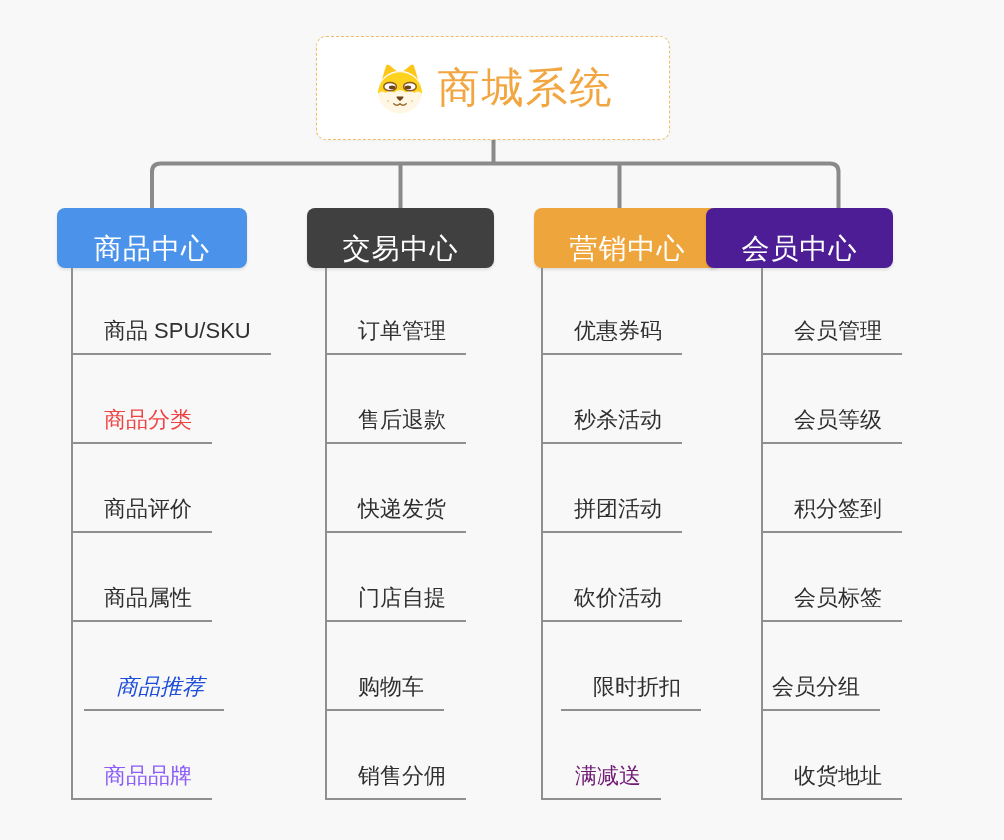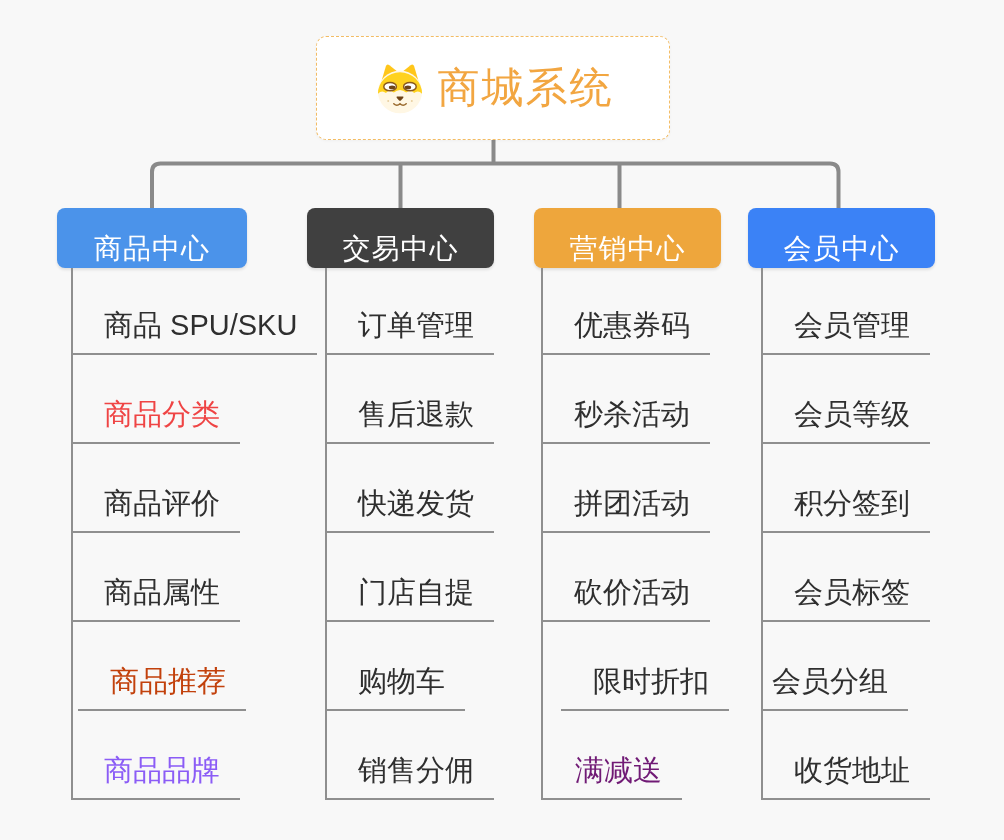--- a/index.html
+++ b/index.html
@@ -42,21 +42,21 @@
   .branch-line {
     position:absolute; width:2px; background:#8E8E8E;
   }
 
   
   .branch-item {
     position:absolute; height:48px; box-sizing:border-box;
     border-bottom:2px solid #8F8F8F;
     padding:0 20px 7px 32px;
     display:flex; align-items:flex-end;
-    font-size:29px; color:#2F2F2F; white-space:nowrap;
+    font-size:22px; color:#2F2F2F; white-space:nowrap;
     cursor:default;
   }
 </style>
 </head>
 <body style="background: rgb(248, 248, 248);">
 
 <div id="canvas">
 
   <svg id="connectors" width="1004" height="840">
       <path d="M 493.5 139 V 163.5 M 152 208 V 172 Q 152 163.5 160.5 163.5 H 830 Q 838.5 163.5 838.5 172 V 208 M 400.5 163.5 V 208 M 619.5 163.5 V 208 " fill="none" stroke="#8A8A8A" stroke-width="4"></path>
@@ -91,21 +91,21 @@
 
   <div id="branches">
       <div class="branch-box" style="left: 57px; width: 190px; background: rgb(75, 147, 234);">
         <span class="branch-label">商品中心</span>
       </div>
       <div class="branch-line" style="left: 71px; top: 268px; height: 532px; background: rgb(143, 143, 143);"></div>
       <div class="branch-item" style="left: 72px; top: 307px; border-bottom-color: rgb(143, 143, 143); color: rgb(47, 47, 47);">商品 SPU/SKU</div>
       <div class="branch-item" style="left: 72px; top: 396px; border-bottom-color: rgb(143, 143, 143); color: #ef4444;">商品分类</div>
       <div class="branch-item" style="left: 72px; top: 485px; border-bottom-color: rgb(143, 143, 143); color: rgb(47, 47, 47);">商品评价</div>
       <div class="branch-item" style="left: 72px; top: 574px; border-bottom-color: rgb(143, 143, 143); color: rgb(47, 47, 47);">商品属性</div>
-      <div class="branch-item" style="left: 78px; top: 663px; border-bottom-color: rgb(143, 143, 143); color: #c2410c;">商品推荐</div>
+      <div class="branch-item" style="left: 84px; top: 663px; border-bottom-color: rgb(143, 143, 143); color: #1d4ed8; font-style: italic;">商品推荐</div>
       <div class="branch-item" style="left: 72px; top: 752px; border-bottom-color: rgb(143, 143, 143); color: #8b5cf6;">商品品牌</div>
       <div class="branch-box" style="left: 307px; width: 187px; background: #404040;">
         <span class="branch-label">交易中心</span>
       </div>
       <div class="branch-line" style="left: 325px; top: 268px; height: 532px; background: rgb(143, 143, 143);"></div>
       <div class="branch-item" style="left: 326px; top: 307px; border-bottom-color: rgb(143, 143, 143); color: rgb(47, 47, 47);">订单管理</div>
       <div class="branch-item" style="left: 326px; top: 396px; border-bottom-color: rgb(143, 143, 143); color: rgb(47, 47, 47);">售后退款</div>
       <div class="branch-item" style="left: 326px; top: 485px; border-bottom-color: rgb(143, 143, 143); color: rgb(47, 47, 47);">快递发货</div>
       <div class="branch-item" style="left: 326px; top: 574px; border-bottom-color: rgb(143, 143, 143); color: rgb(47, 47, 47);">门店自提</div>
       <div class="branch-item" style="left: 326px; top: 663px; border-bottom-color: rgb(143, 143, 143); color: rgb(47, 47, 47);">购物车</div>
@@ -113,21 +113,21 @@
       <div class="branch-box" style="left: 526px; width: 187px; background: rgb(238, 166, 60); margin-left: 8px;">
         <span class="branch-label">营销中心</span>
       </div>
       <div class="branch-line" style="left: 541px; top: 268px; height: 532px; background: rgb(143, 143, 143);"></div>
       <div class="branch-item" style="left: 542px; top: 307px; border-bottom-color: rgb(143, 143, 143); color: rgb(47, 47, 47);">优惠券码</div>
       <div class="branch-item" style="left: 542px; top: 396px; border-bottom-color: rgb(143, 143, 143); color: rgb(47, 47, 47);">秒杀活动</div>
       <div class="branch-item" style="left: 542px; top: 485px; border-bottom-color: rgb(143, 143, 143); color: rgb(47, 47, 47);">拼团活动</div>
       <div class="branch-item" style="left: 542px; top: 574px; border-bottom-color: rgb(143, 143, 143); color: rgb(47, 47, 47);">砍价活动</div>
       <div class="branch-item" style="left: 542px; top: 663px; border-bottom-color: rgb(143, 143, 143); color: rgb(47, 47, 47); margin-left: 19px;">限时折扣</div>
       <div class="branch-item" style="left: 542px; top: 752px; border-bottom-color: rgb(143, 143, 143); color: #701a75; padding-left: 33px;">满减送</div>
-      <div class="branch-box" style="left: 748px; width: 187px; background: #3b82f6;">
+      <div class="branch-box" style="left: 706px; width: 187px; background: #4c1d95;">
         <span class="branch-label">会员中心</span>
       </div>
       <div class="branch-line" style="left: 761px; top: 268px; height: 532px; background: rgb(143, 143, 143);"></div>
       <div class="branch-item" style="left: 762px; top: 307px; border-bottom-color: rgb(143, 143, 143); color: rgb(47, 47, 47);">会员管理</div>
       <div class="branch-item" style="left: 762px; top: 396px; border-bottom-color: rgb(143, 143, 143); color: rgb(47, 47, 47);">会员等级</div>
       <div class="branch-item" style="left: 762px; top: 485px; border-bottom-color: rgb(143, 143, 143); color: rgb(47, 47, 47);">积分签到</div>
       <div class="branch-item" style="left: 762px; top: 574px; border-bottom-color: rgb(143, 143, 143); color: rgb(47, 47, 47);">会员标签</div>
       <div class="branch-item" style="left: 762px; top: 663px; border-bottom-color: rgb(143, 143, 143); color: rgb(47, 47, 47); padding-left: 10px;">会员分组</div>
       <div class="branch-item" style="left: 762px; top: 752px; border-bottom-color: rgb(143, 143, 143); color: rgb(47, 47, 47);">收货地址</div>
     </div>

